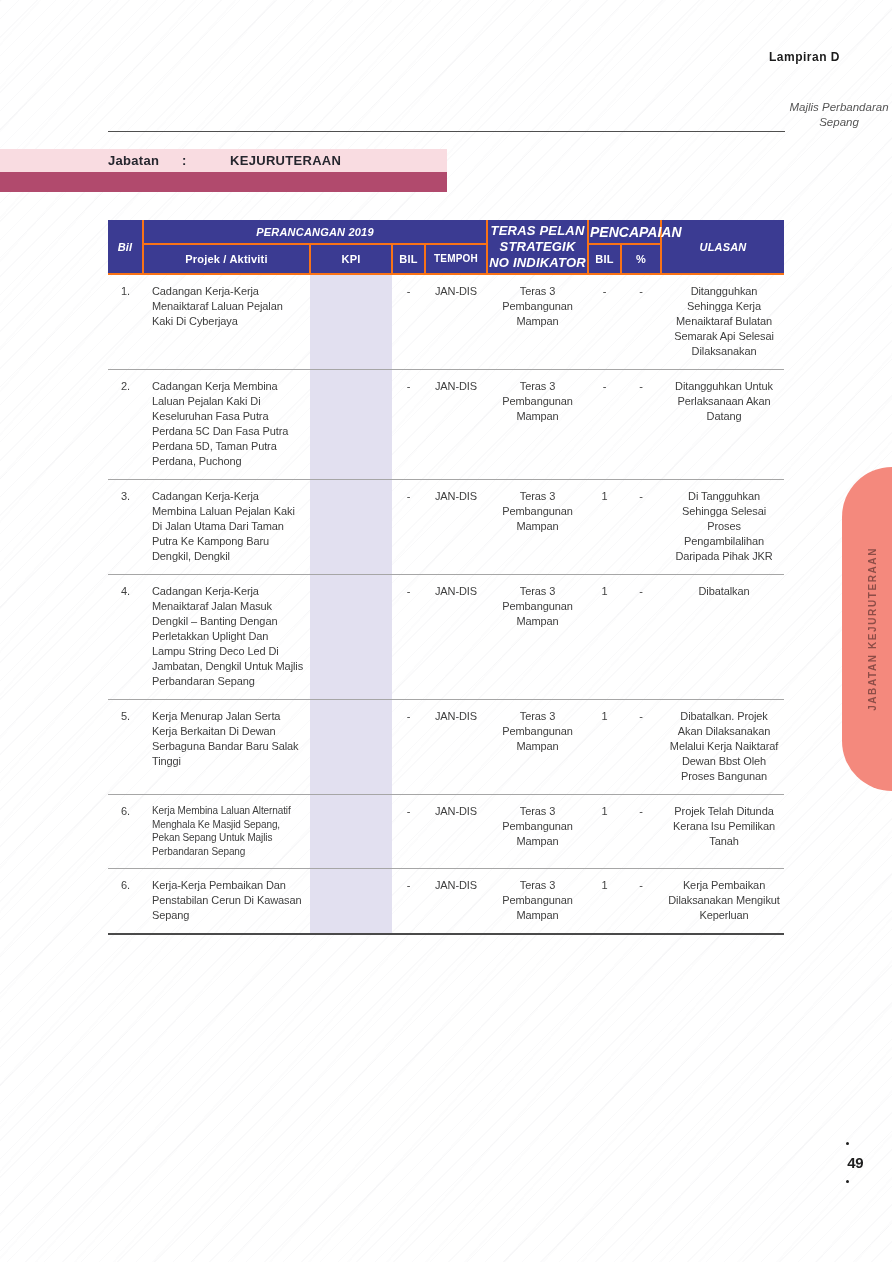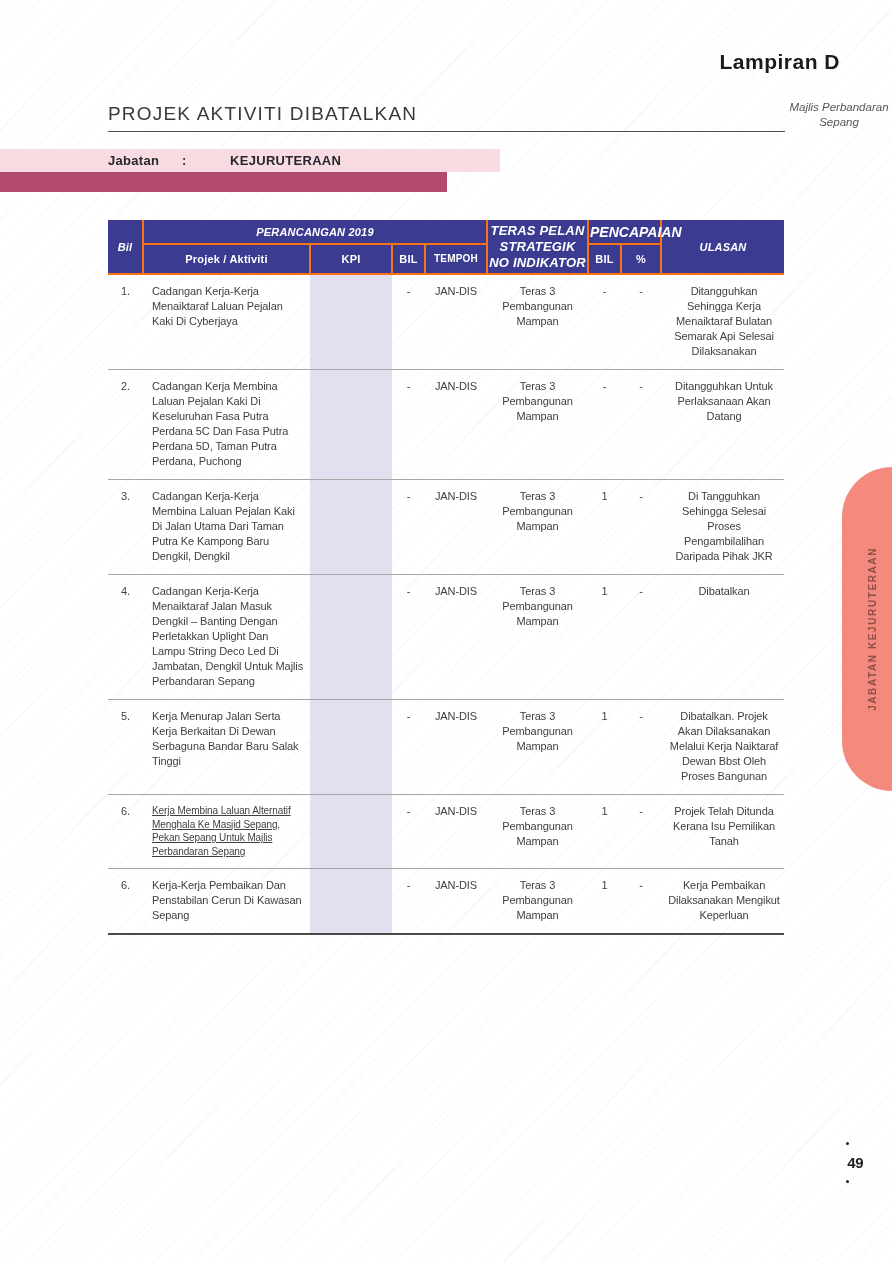--- a/index.html
+++ b/index.html
@@ -19,37 +19,37 @@
       repeating-linear-gradient(135deg,
         rgba(130,130,150,0.045) 0px, rgba(130,130,150,0.045) 1px,
         transparent 1px, transparent 13px),
       repeating-linear-gradient(132deg,
         rgba(160,160,175,0.03) 0px, rgba(160,160,175,0.03) 2px,
         transparent 2px, transparent 29px);
   }
 
   .lampiran {
     position:absolute; top:50px; right:52px;
-    font-size:21px; font-weight:bold; color:#1c1c1c; letter-spacing:0.5px;
+    font-size:12px; font-weight:bold; color:#1c1c1c; letter-spacing:0.5px;
   }
   .doc-title {
     position:absolute; top:103px; left:108px;
     font-size:19px; font-weight:400; color:#3a3a3a; letter-spacing:1.2px;
   }
   .title-rule {
     position:absolute; top:131px; left:108px; width:677px; height:0;
     border-top:1px solid #4f4f4f;
   }
   .org-name {
     position:absolute; top:100px; left:783px; width:112px;
     font-size:11.5px; font-style:italic; color:#555; text-align:center; line-height:15px;
   }
 
   .bar-light {
-    position:absolute; top:149px; left:0; width:500px; height:23px;
+    position:absolute; top:149px; left:0; width:447px; height:23px;
     background:var(--bar-pink,#f9dce1);
     display:flex; align-items:center;
   }
   .bar-light .dept {
     padding-left:108px; display:flex; gap:0;
     font-size:13px; font-weight:bold; color:#26262e; letter-spacing:0.3px;
   }
   .bar-light .dept .lbl { width:74px; }
   .bar-light .dept .sep { width:48px; text-align:left; }
   .bar-dark {
@@ -83,21 +83,21 @@
   tbody tr:last-child td { border-bottom:2px solid #4a4a4a; }
   td.c-bil   { text-align:center; }
   td.c-projek{ text-align:left; padding-left:9px; padding-right:6px; }
   td.c-kpi   { background:var(--kpi-lavender,#e2e0f0); }
   td.c-bil2  { text-align:center; }
   td.c-tempoh{ text-align:center; }
   td.c-teras { text-align:center; }
   td.c-pbil  { text-align:center; }
   td.c-pct   { text-align:center; }
   td.c-ulasan{ text-align:center; padding-left:6px; }
-  td.small-text { font-size:10px; line-height:13.5px;text-decoration:underline; }
+  td.small-text { font-size:10px; line-height:13.5px; }
 
   .side-tab {
     position:absolute; top:467px; right:0; width:50px; height:324px;
     background:var(--tab-salmon,#f4897d);
     border-radius:52px 0 0 52px;
     display:flex; align-items:center; justify-content:center;
   }
   .side-tab .vtext {
     writing-mode:vertical-rl; transform:rotate(180deg);
     font-size:10px; font-weight:bold; letter-spacing:1.6px;
@@ -114,21 +114,20 @@
   }
   .page-num .num { font-size:15px; font-weight:bold; letter-spacing:-0.5px; margin:9px 0; }
 </style>
 </head>
 <body>
 
 <div class="page">
 
   <div class="lampiran">Lampiran D</div>
 
-  <div class="doc-title">PROJEK AKTIVITI DIBATALKAN</div>
   <div class="title-rule"></div>
 
   <div class="org-name">Majlis Perbandaran Sepang</div>
 
   <div class="bar-light">
     <div class="dept">
       <span class="lbl">Jabatan</span>
       <span class="sep">:</span>
       <span class="val">KEJURUTERAAN</span>
     </div>

